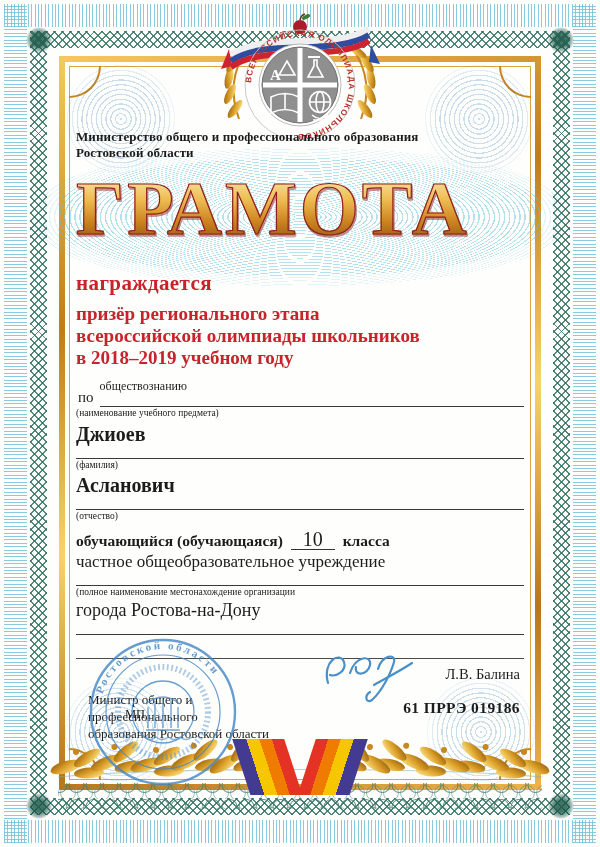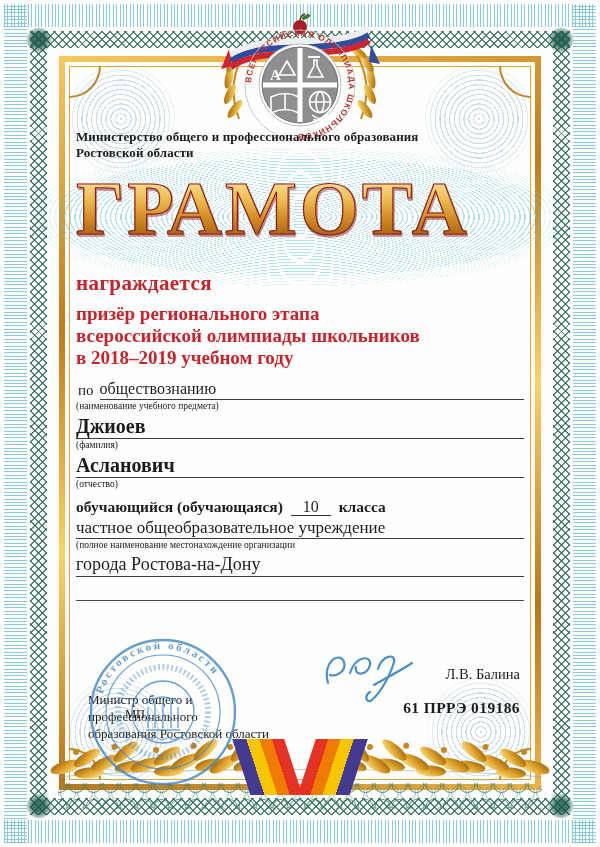--- a/index.html
+++ b/index.html
@@ -62,30 +62,30 @@
      background:linear-gradient(180deg,#f9e7ac 4%,#eebd52 38%,#cd8520 68%,#93550f 100%);
      -webkit-background-clip:text;background-clip:text;color:transparent;
      -webkit-text-stroke:1.2px #8e1f26;
      filter:drop-shadow(1.5px 2px 0 rgba(148,32,38,.5));}
   .red{color:#c8222b;font-family:Liberation Serif, serif;}
   .award-lead{margin-top:27px;font-size:21px;font-weight:bold;letter-spacing:.4px;}
   .award-reason{margin-top:7px;font-size:19px;font-weight:bold;line-height:1.16;}
 
   .fields{margin-top:11px;}
   .field{margin-top:3px;}
-  .field .val{display:block;font-size:20px;line-height:1.1;padding-bottom:1px;border-bottom:1px solid #3a3a3a;}
+  .field .val{display:block;font-size:20px;line-height:1.1;padding-bottom:13px;border-bottom:1px solid #3a3a3a;}
   .field .val.bold{font-weight:bold;}
   .field .cap{display:block;font-size:9.5px;color:#1a1a1a;margin-top:1px;line-height:1.2;}
   .subject-row{display:flex;align-items:flex-end;}
   .subject-row .prefix{font-size:15px;padding:0 6px 1px 2px;}
-  .subject-row .linebox{flex:1;border-bottom:1px solid #3a3a3a;font-size:16px;line-height:1.1;padding-bottom:1px;}
+  .subject-row .linebox{flex:1;border-bottom:1px solid #3a3a3a;font-size:12px;line-height:1.1;padding-bottom:13px;}
   .field.small .val{font-size:17px;}
   .field.city .val{font-size:18px;}
   .grade-row{margin-top:7px;font-size:15.5px;font-weight:bold;}
-  .grade-row .num{display:inline-block;font-size:16px;font-weight:normal;padding:0 12px 0 12px;
+  .grade-row .num{display:inline-block;font-size:20px;font-weight:normal;padding:0 12px 0 12px;
       border-bottom:1.5px solid #333;margin:0 4px;line-height:1;}
   .blank-rule{margin-top:23px;border-bottom:1px solid #4a4a4a;height:0;}
 
   
   .minister{position:absolute;left:88px;top:663px;width:210px;text-align:left;font-size:13px;line-height:1.3;z-index:4;margin-top:29px;}
   .seal-mark{position:absolute;left:125px;top:707px;font-size:12.5px;z-index:4;}
   .signer-name{position:absolute;right:80px;top:666px;font-size:14.5px;z-index:4;}
   .serial{position:absolute;right:80px;top:699px;font-size:15.5px;font-weight:bold;letter-spacing:.4px;z-index:4;}
 
   .emblem{position:absolute;left:205px;top:5px;width:190px;height:136px;z-index:3;}

